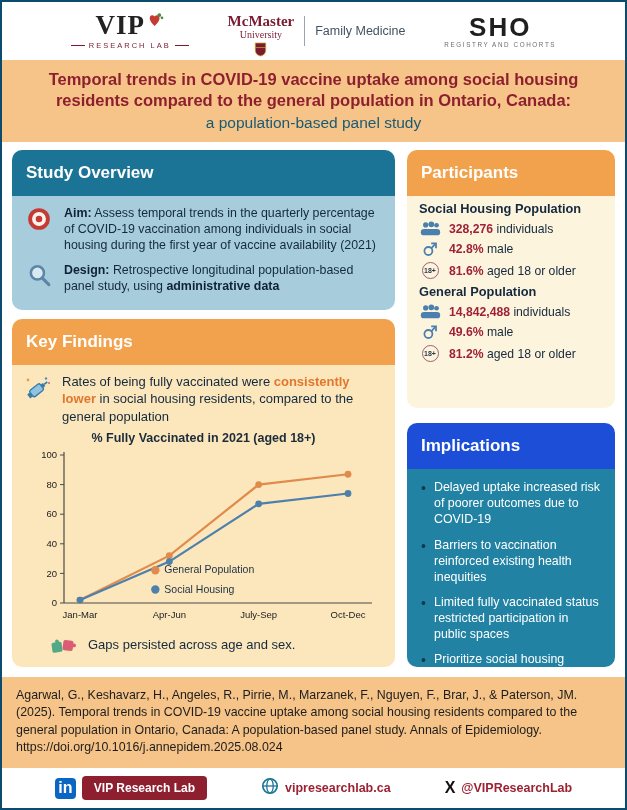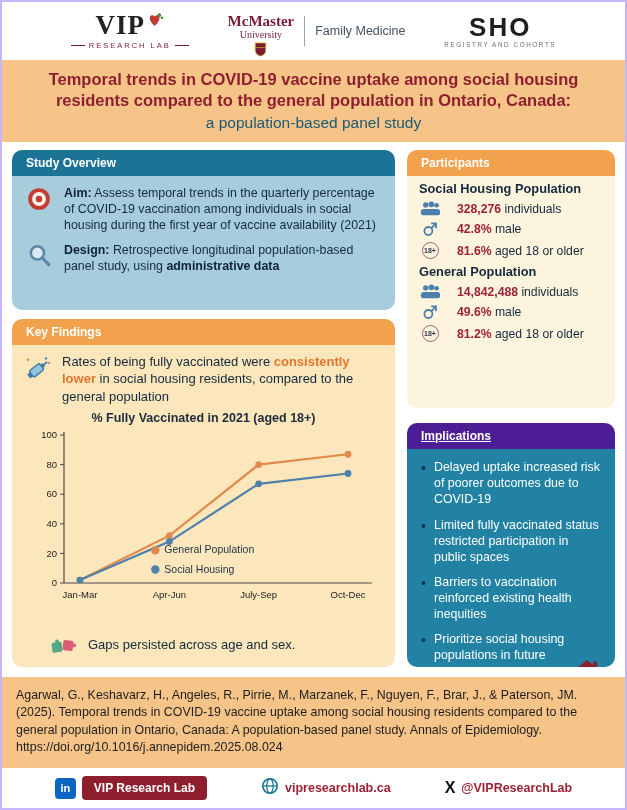--- a/index.html
+++ b/index.html
@@ -1,17 +1,17 @@
 <!DOCTYPE html>
 <html><head>
 <meta charset="utf-8">
 <style>
   * { margin:0; padding:0; box-sizing:border-box; }
   body { background:#888; font-family:"Liberation Sans", sans-serif; }
-  .page { width:627px; height:810px; background:#fff; border:2px solid #c4b5fd;
+  .page { width:627px; height:810px; background:#fff; border:2px solid #0c4a6e;
           display:flex; flex-direction:column; overflow:hidden; position:relative; }
 
   
   .top-header { height:58px; background:#fff; display:flex; align-items:center;
                 justify-content:space-evenly; padding:0 30px; flex-shrink:0; }
   .vip-logo { display:flex; flex-direction:column; align-items:center; }
   .vip-row { display:flex; align-items:flex-start; gap:2px; }
   .vip-text { font-family:"Liberation Serif", serif; font-weight:bold; font-size:27px;
               color:#222; letter-spacing:1px; line-height:1; }
   .vip-sub { font-size:7.5px; letter-spacing:2px; color:#7a1b2c; margin-top:2px;
@@ -31,21 +31,21 @@
   .title-band { background:#f6c488; text-align:center; padding:9px 26px 10px; flex-shrink:0; }
   .title-main { color:#8e1f2f; font-weight:bold; font-size:16.5px; line-height:1.28; }
   .title-sub { color:#1a5a74; font-size:15.5px; margin-top:3px; }
 
   
   .content { flex:1; display:flex; gap:12px; padding:8px 10px 10px; background:#fff; min-height:0; }
   .left-col { width:383px; display:flex; flex-direction:column; gap:9px; }
   .right-col { flex:1; display:flex; flex-direction:column; gap:15px; }
 
   .card { border-radius:10px; overflow:hidden; display:flex; flex-direction:column; position:relative; }
-  .card-header { color:#fff; font-weight:bold; font-size:12px; padding:6px 14px; flex-shrink:0; }
+  .card-header { color:#fff; font-weight:bold; font-size:17px; padding:13px 14px; flex-shrink:0; }
   .hdr-teal { background:#1b7495; }
   .hdr-orange { background:#f2a24c; }
 
   .study-overview { height:160px; }
   .so-body { background:#a7cddd; flex:1; padding:9px 12px; display:flex; flex-direction:column; gap:8px; }
   .icon-row { display:flex; gap:10px; align-items:flex-start; }
   .icon-cell { flex-shrink:0; width:30px; display:flex; justify-content:center; padding-top:1px; }
   .so-text { font-size:12.4px; color:#14293d; line-height:1.3; }
   .so-text strong { color:#0f2235; }
 
@@ -55,45 +55,45 @@
   .hl { color:#e2762d; }
   .chart-block { margin-top:6px; text-align:center; }
   .chart-title { font-weight:bold; font-size:12.5px; color:#1c2b3a; margin-bottom:2px; }
   .chart-svg text { font-family:"Liberation Sans", sans-serif; }
   .gaps-row { margin-top:auto; align-items:center; padding-left:26px; }
   .gaps-text { font-size:13px; color:#14293d; }
 
   .participants { height:258px; }
   .pt-body { background:#fdf4de; flex:1; padding:0 12px; }
   .group-name { font-weight:bold; font-size:12.8px; color:#14293d; margin:5px 0 4px; }
-  .stat-row { display:flex; align-items:center; gap:16px; margin:5px 0; }
+  .stat-row { display:flex; align-items:center; gap:8px; margin:5px 0; }
   .stat-icon { width:22px; display:flex; justify-content:center; flex-shrink:0; }
   .stat-text { font-size:12.2px; color:#14293d; }
   .stat-text strong { color:#9e2136; }
   .age-badge { width:17px; height:17px; border:1.6px solid #9c5f74; border-radius:50%;
                display:flex; align-items:center; justify-content:center;
                font-size:7px; font-weight:bold; color:#2b3a49; background:#fdf4de; }
 
   .implications { flex:1; }
   .imp-body { background:#2182a3; flex:1; padding:10px 12px 8px 14px; color:#fff; position:relative; }
-  .imp-header { background:#4c1d95;text-decoration:underline; }
+  .imp-header { background:#1d4ed8; }
   .imp-list { list-style:none; }
   .imp-list li { font-size:12.4px; line-height:1.3; margin-bottom:9px; padding-left:13px; position:relative; }
   .imp-list li::before { content:"•"; position:absolute; left:0; top:0; color:#0e3a4d; font-size:14px; }
   .house-wrap { position:absolute; right:12px; bottom:8px; }
 
   
   .citation-band { background:#f6c488; padding:10px 14px 11px; flex-shrink:0; }
   .citation-text { font-size:12.4px; color:#1d1d1d; line-height:1.42; }
 
   
   .bottom-footer { height:40px; background:#fff; display:flex; align-items:center;
                    justify-content:center; gap:14px; flex-shrink:0; }
   .li-icon { width:21px; height:21px; background:#0a66c2; border-radius:4px; color:#fff;
-             font-weight:bold; font-size:11px; display:flex; align-items:center;
+             font-weight:bold; font-size:16px; display:flex; align-items:center;
              justify-content:center; }
   .vip-btn { background:#8e1f2f; color:#fff; font-weight:bold; font-size:12px;
              padding:5px 12px; border-radius:4px; border:none; cursor:pointer; }
   .site-link, .x-handle { color:#9c2233; font-weight:bold; font-size:12.5px; text-decoration:none; cursor:pointer; }
   .x-icon { font-weight:900; font-size:16px; color:#111; cursor:pointer; }
   .footer-group { display:flex; align-items:center; gap:6px; }
   .footer-spacer { width:26px; }
 </style>
 </head>
 <body>
@@ -308,22 +308,22 @@
           </div>
 
         </div>
       </section>
 
       <section class="card implications">
         <div class="card-header imp-header">Implications</div>
         <div class="imp-body">
           <ul class="imp-list">
             <li>Delayed uptake increased risk of poorer outcomes due to COVID-19</li>
+            <li>Barriers to vaccination reinforced existing health inequities</li>
             <li>Limited fully vaccinated status restricted participation in public spaces</li>
-            <li>Barriers to vaccination reinforced existing health inequities</li>
             <li>Prioritize social housing populations in future pandemics</li>
           </ul>
           <span class="house-wrap">
             <svg width="32" height="28" viewBox="0 0 24 22">
               <path d="M1.5 10.5 L12 2.5 L22.5 10.5 Z" fill="#8e1f2f"></path>
               <rect x="17" y="3.5" width="2.8" height="5" fill="#8e1f2f"></rect>
               <rect x="3.8" y="10" width="16.4" height="11.5" fill="#8e1f2f"></rect>
               <rect x="6.5" y="12.5" width="3" height="3" fill="#f3d9dd"></rect>
               <rect x="11" y="12.5" width="3" height="3" fill="#f3d9dd"></rect>
               <rect x="15.5" y="12.5" width="3" height="3" fill="#f3d9dd"></rect>

